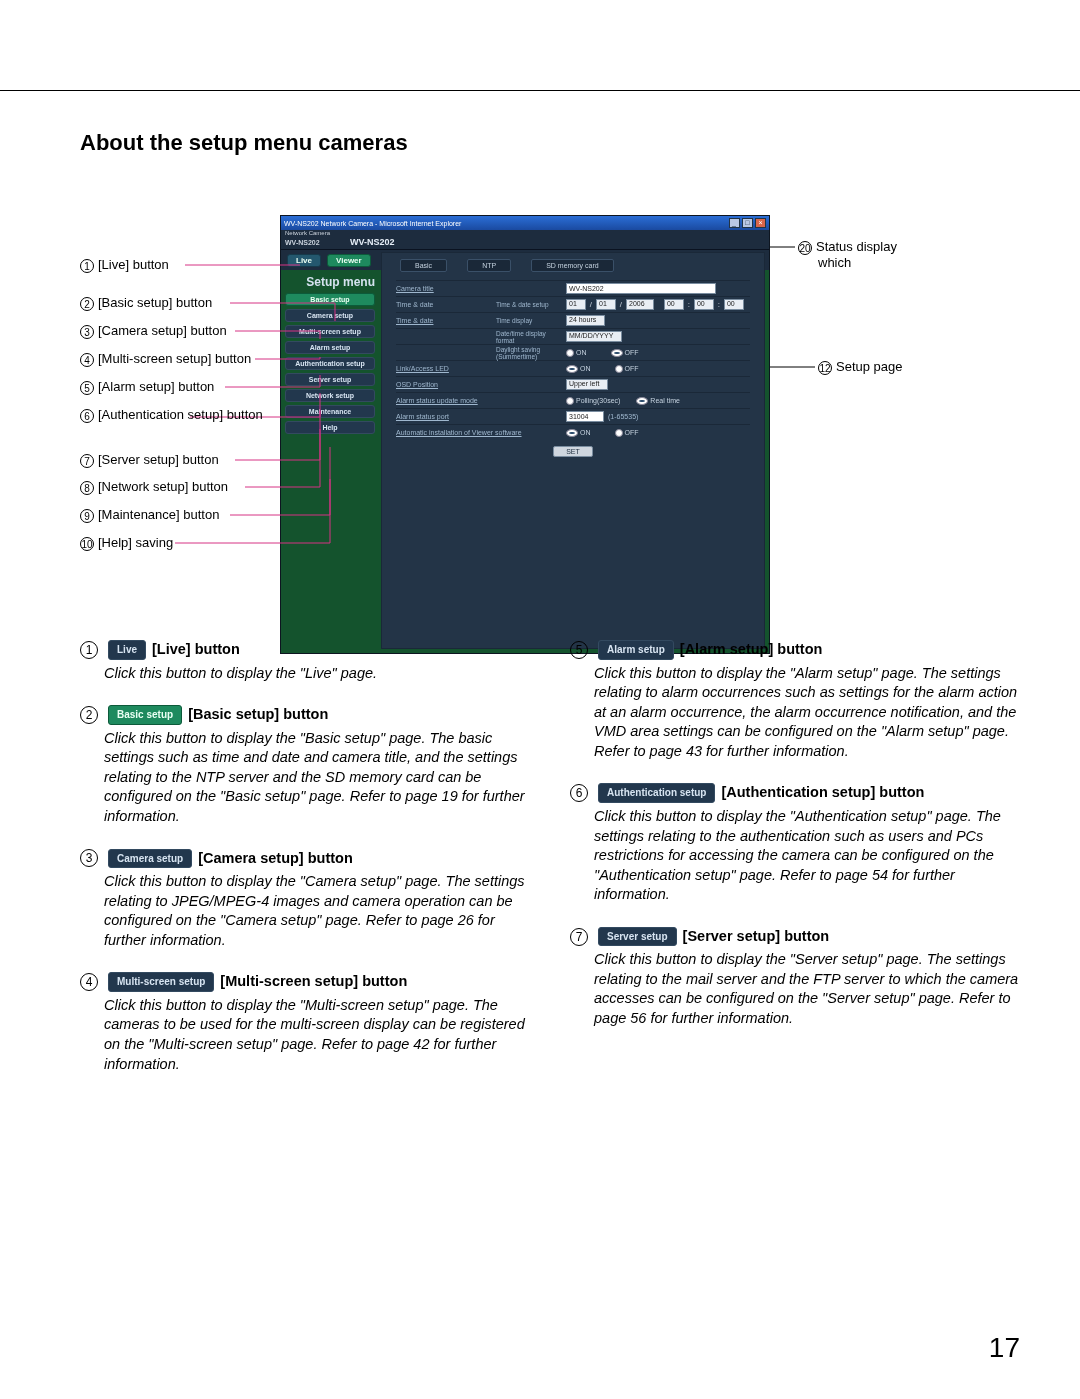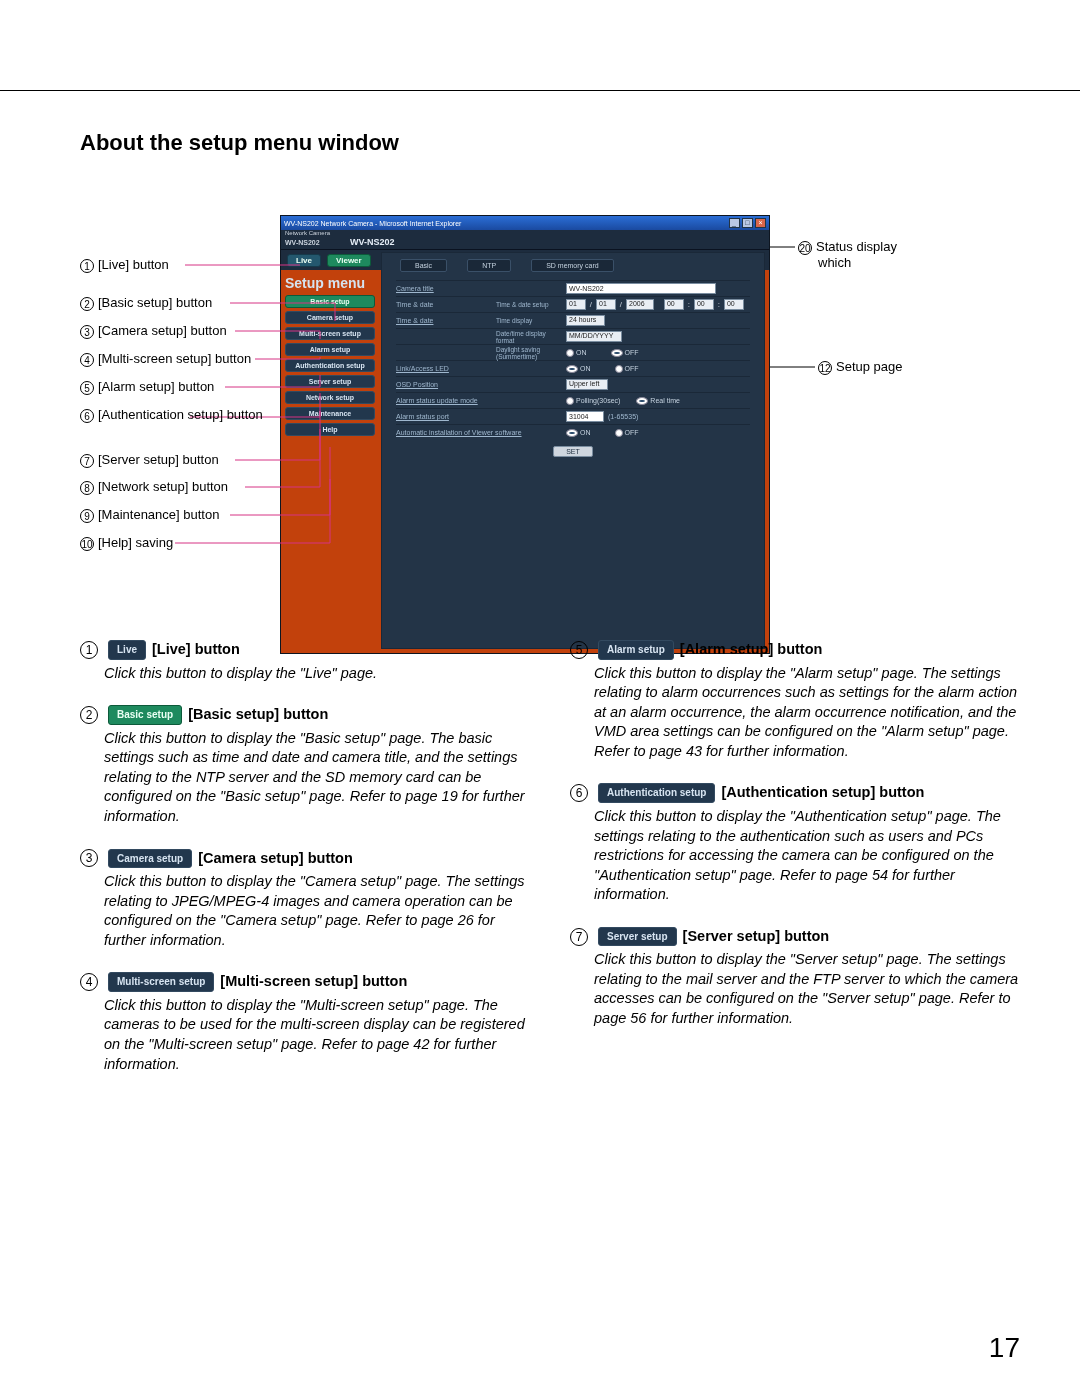--- a/index.html
+++ b/index.html
@@ -1,34 +1,34 @@
 <!DOCTYPE html>
 <html><head>
 <meta charset="utf-8">
 <style>
   *{margin:0;padding:0;box-sizing:border-box;}
   body{font-family:Arial,Helvetica,sans-serif;background:#fff;}
   .page{width:1080px;height:1399px;position:relative;background:#fff;overflow:hidden;}
   .topline{position:absolute;top:90px;left:0;right:0;height:1px;background:#000;}
   .page-title{position:absolute;top:130px;left:80px;font-size:22px;font-weight:bold;}
   .page-number{position:absolute;bottom:35px;right:60px;font-size:28px;}
-  .fig{position:absolute;top:215px;left:280px;width:490px;height:439px;background:#c2410c;border:1px solid #0d1520;font-size:8px;color:#cbd3dd;}
+  .fig{position:absolute;top:215px;left:280px;width:490px;height:439px;background:#14532d;border:1px solid #0d1520;font-size:8px;color:#cbd3dd;}
   .win-titlebar{height:14px;background:linear-gradient(#2b6ed6,#1a4aa0);display:flex;align-items:center;justify-content:space-between;padding:0 3px;}
   .win-titlebar .t{color:#fff;font-size:7px;}
   .win-btns span{display:inline-block;width:11px;height:10px;background:#b9c7e4;border:1px solid #234;font-size:7px;line-height:8px;text-align:center;color:#123;}
   .win-btns .close{background:#d9654a;color:#fff;}
   .camhead{height:20px;background:#1d2c3e;border-bottom:1px solid #0a1220;display:flex;align-items:flex-end;padding:0 4px 2px;}
   .camhead-left{font-size:7px;line-height:9px;}
   .camhead-left .small{font-size:6px;}
   .camhead-right{margin-left:20px;font-size:9px;color:#e6eef7;font-weight:bold;}
   .toprow{height:20px;display:flex;align-items:center;gap:6px;padding:2px 6px;background:#1d2c3e;}
   .chip{background:#1e8a5e;border:1px solid #0c5a3a;border-radius:3px;padding:1px 8px;color:#eafff3;font-size:8px;font-weight:bold;}
   .chip.live{background:#24586e;border-color:#163a4a;}
   .menu-col{position:absolute;left:4px;top:56px;width:90px;}
-  .menu-label{text-align:left;color:#d5e2ef;font-size:14px;font-weight:bold;margin:3px 0 4px;}
+  .menu-label{text-align:right;color:#d5e2ef;font-size:12px;font-weight:bold;margin:3px 0 4px;}
   .mbtn{background:#22374d;border:1px solid #334a60;border-radius:3px;margin:3px 0;padding:2px 0;text-align:center;color:#d7e4f1;font-size:7px;font-weight:bold;}
   .mbtn.active{background:#1e8a5e;border-color:#0c5a3a;color:#eafff3;}
   .content-area{position:absolute;left:100px;top:36px;right:4px;bottom:4px;background:#233447;border:1px solid #1a2838;}
   .tabs{display:flex;gap:20px;padding:6px 18px;}
   .tab{background:#1a2838;border:1px solid #3a5068;border-radius:2px;padding:2px 14px;font-size:7px;color:#c5d2df;}
   .form{padding:2px 14px;}
   .frow{display:flex;align-items:center;border-top:1px solid #1a2838;min-height:16px;}
   .frow .lab{width:100px;font-size:7px;color:#9fb7ce;text-decoration:underline;}
   .frow .sub{width:70px;font-size:6.5px;color:#9fb7ce;}
   .frow .val{display:flex;gap:4px;align-items:center;}
@@ -50,21 +50,21 @@
   .pillbtn{display:inline-block;background:#22374d;color:#d7e4f1;font-size:10px;font-weight:bold;padding:2px 8px;border-radius:3px;border:1px solid #334a60;}
   .pillbtn.green{background:#1e8a5e;border-color:#0c5a3a;color:#eafff3;}
   .item-title{font-weight:bold;}
   .item-body{padding-left:24px;font-style:italic;}
 </style>
 </head>
 <body>
 
 <div class="page">
   <div class="topline"></div>
-  <div class="page-title">About the setup menu window</div>
+  <div class="page-title">About the setup menu cameras</div>
   <div class="page-number">17</div>
 
   <div class="fig">
     <div class="win-titlebar">
       <span class="t">WV-NS202 Network Camera - Microsoft Internet Explorer</span>
       <span class="win-btns">
         <span>_</span>
         <span>□</span>
         <span class="close">×</span>
       </span>

